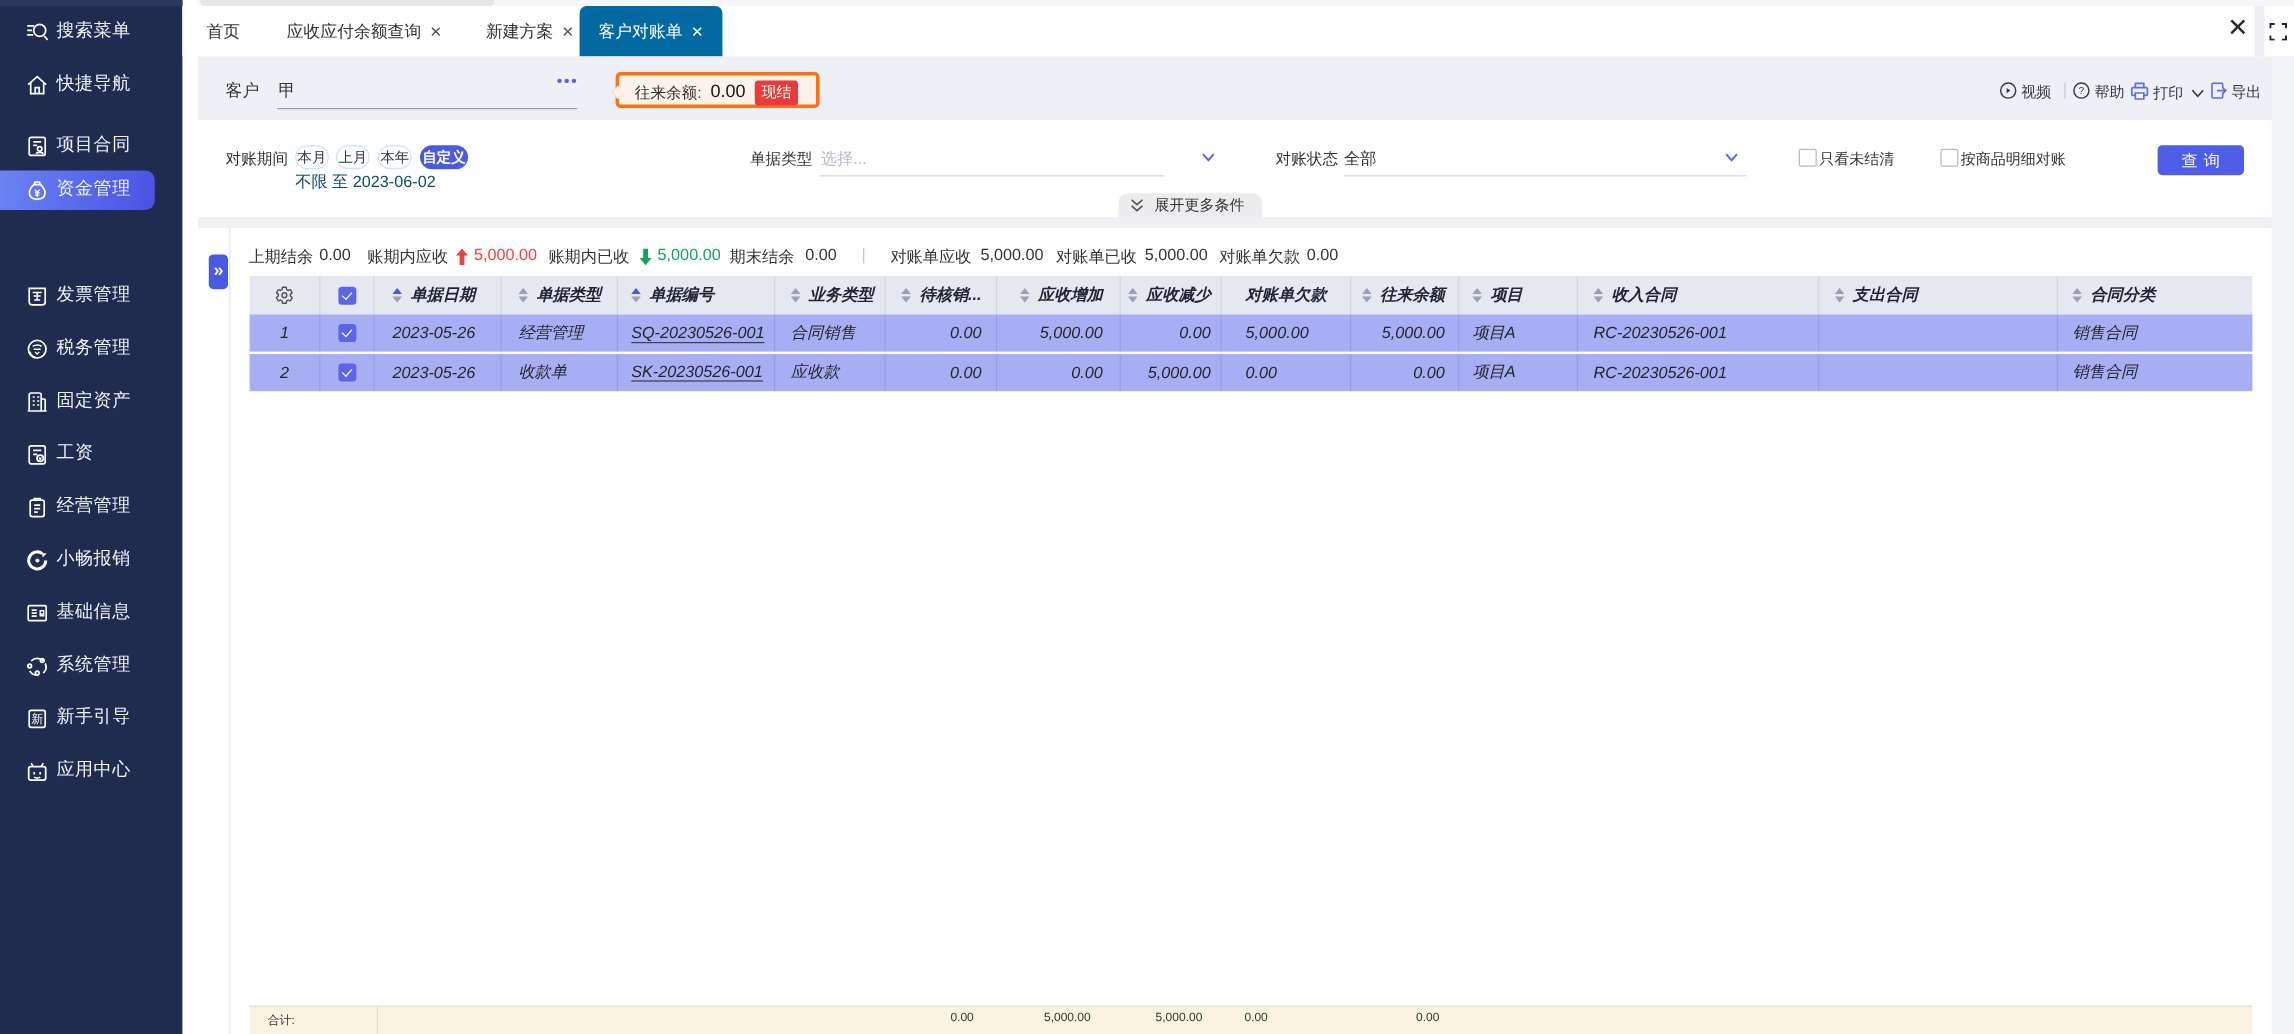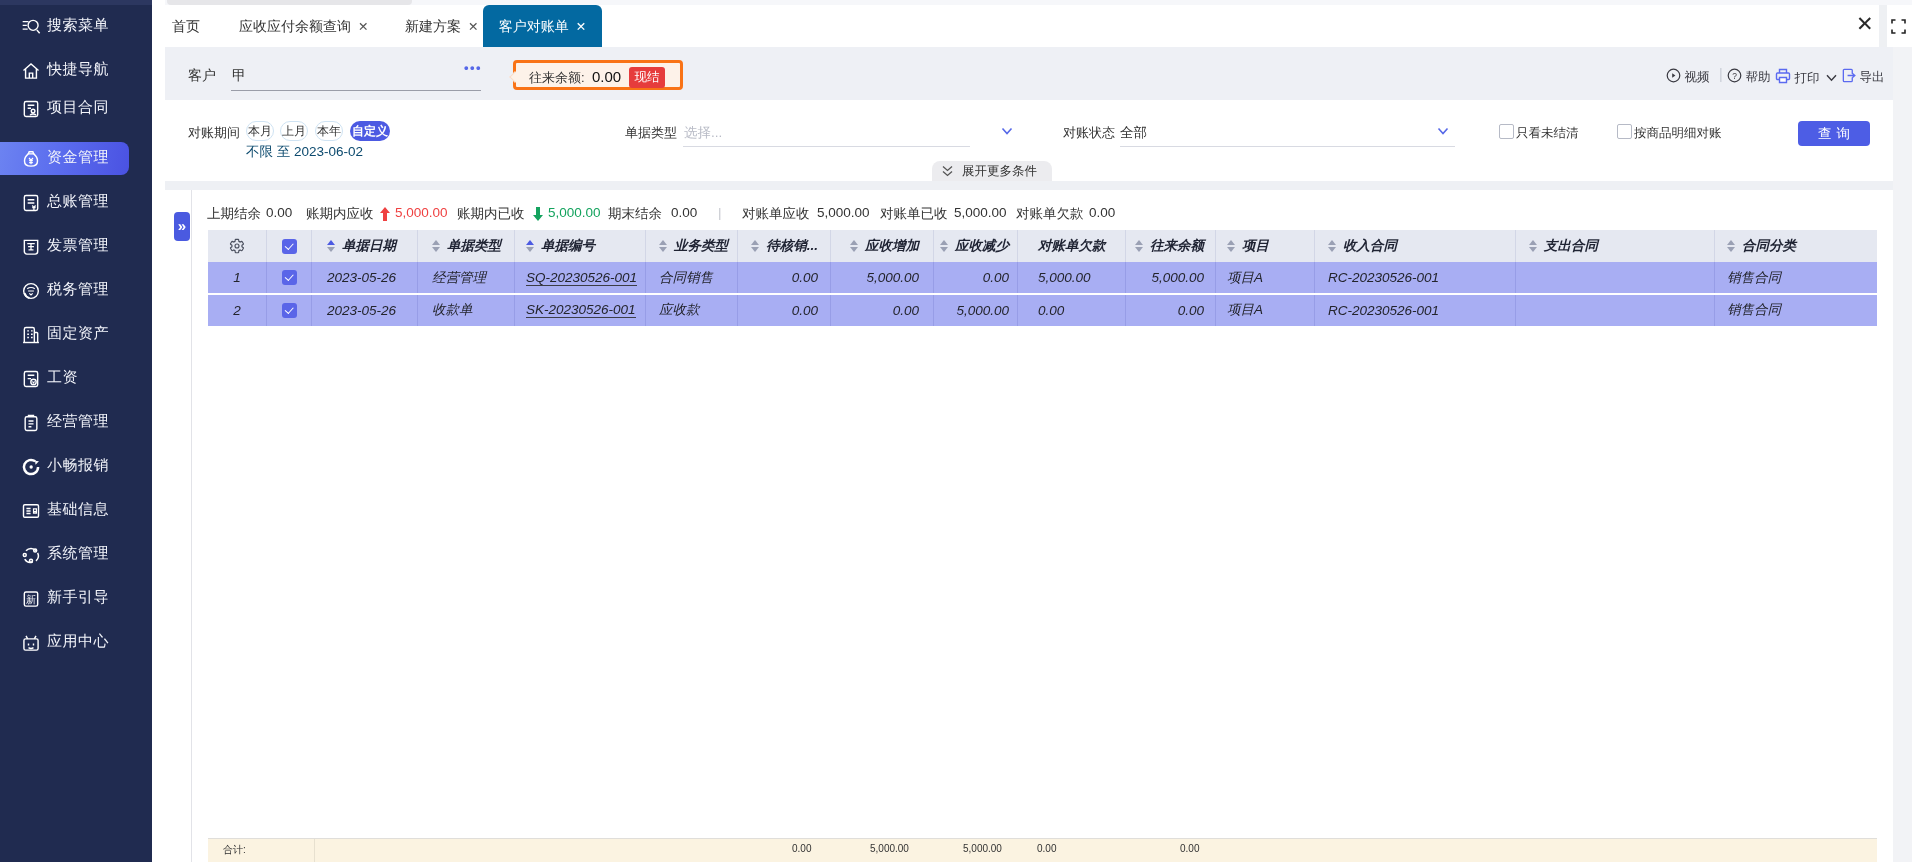--- a/index.html
+++ b/index.html
@@ -96,44 +96,36 @@
     <span class="lb">搜索菜单</span>
     </div>
   <div class="mitem" style="top:49px">
     <svg class="ic" viewBox="0 0 24 24" fill="none" stroke="#fff" stroke-width="1.7">
       <path d="M3 11.5L12 3.5l9 8"></path>
         <path d="M5.5 9.5V20.5h13V9.5"></path>
         <path d="M10 20.5v-6h4v6"></path>
       </svg>
     <span class="lb">快捷导航</span>
     </div>
-  <div class="mitem" style="top:87px">
+  <div class="mitem" style="top:100px">
     <svg class="ic" viewBox="0 0 24 24" fill="none" stroke="#fff" stroke-width="1.7">
       <rect x="4" y="3" width="16" height="18" rx="2"></rect>
         <path d="M8 7.5h8M8 11h4"></path>
         <circle cx="14.5" cy="14.5" r="2.2"></circle>
         <path d="M11 19.5c.5-2 6.5-2 7 0"></path>
       </svg>
     <span class="lb">项目合同</span>
     </div>
   <div class="mitem" style="top:137px">
     <svg class="ic" viewBox="0 0 24 24" fill="none" stroke="#fff" stroke-width="1.7">
       <path d="M9.2 3.2h5.6M9.8 3.4l-1 2.4h6.4l-1-2.4"></path>
         <path d="M8.8 5.8C5.8 8.2 4.2 11.2 4.2 14.3c0 4 3 6.2 7.8 6.2s7.8-2.2 7.8-6.2c0-3.1-1.6-6.1-4.6-8.5"></path>
         <path d="M9.6 10.8l2.4 2.7 2.4-2.7M9.8 14h4.4M9.8 16.3h4.4M12 13.5v4.8" stroke-width="1.4"></path>
       </svg>
     <span class="lb">资金管理</span>
-    </div>
-  <div class="mitem" style="top:181px">
-    <svg class="ic" viewBox="0 0 24 24" fill="none" stroke="#fff" stroke-width="1.7">
-      <rect x="4" y="3" width="16" height="18" rx="2"></rect>
-        <path d="M8 8h8M8 12h8"></path>
-        <path d="M13.5 15l2 2.2 2-2.2M13.5 17.5h4M15.5 17.3v3" stroke-width="1.5"></path>
-      </svg>
-    <span class="lb">总账管理</span>
     </div>
   <div class="mitem" style="top:225px">
     <svg class="ic" viewBox="0 0 24 24" fill="none" stroke="#fff" stroke-width="1.7">
       <path d="M4 4h16v13.5c0 1.7-1.3 3-3 3H7c-1.7 0-3-1.3-3-3z"></path>
         <path d="M7.5 8h9M12 8v7M8.5 11.5h7M9 15.5h6" stroke-width="1.5"></path>
       </svg>
     <span class="lb">发票管理</span>
     </div>
   <div class="mitem" style="top:269px">
     <svg class="ic" viewBox="0 0 24 24" fill="none" stroke="#fff" stroke-width="1.7">

